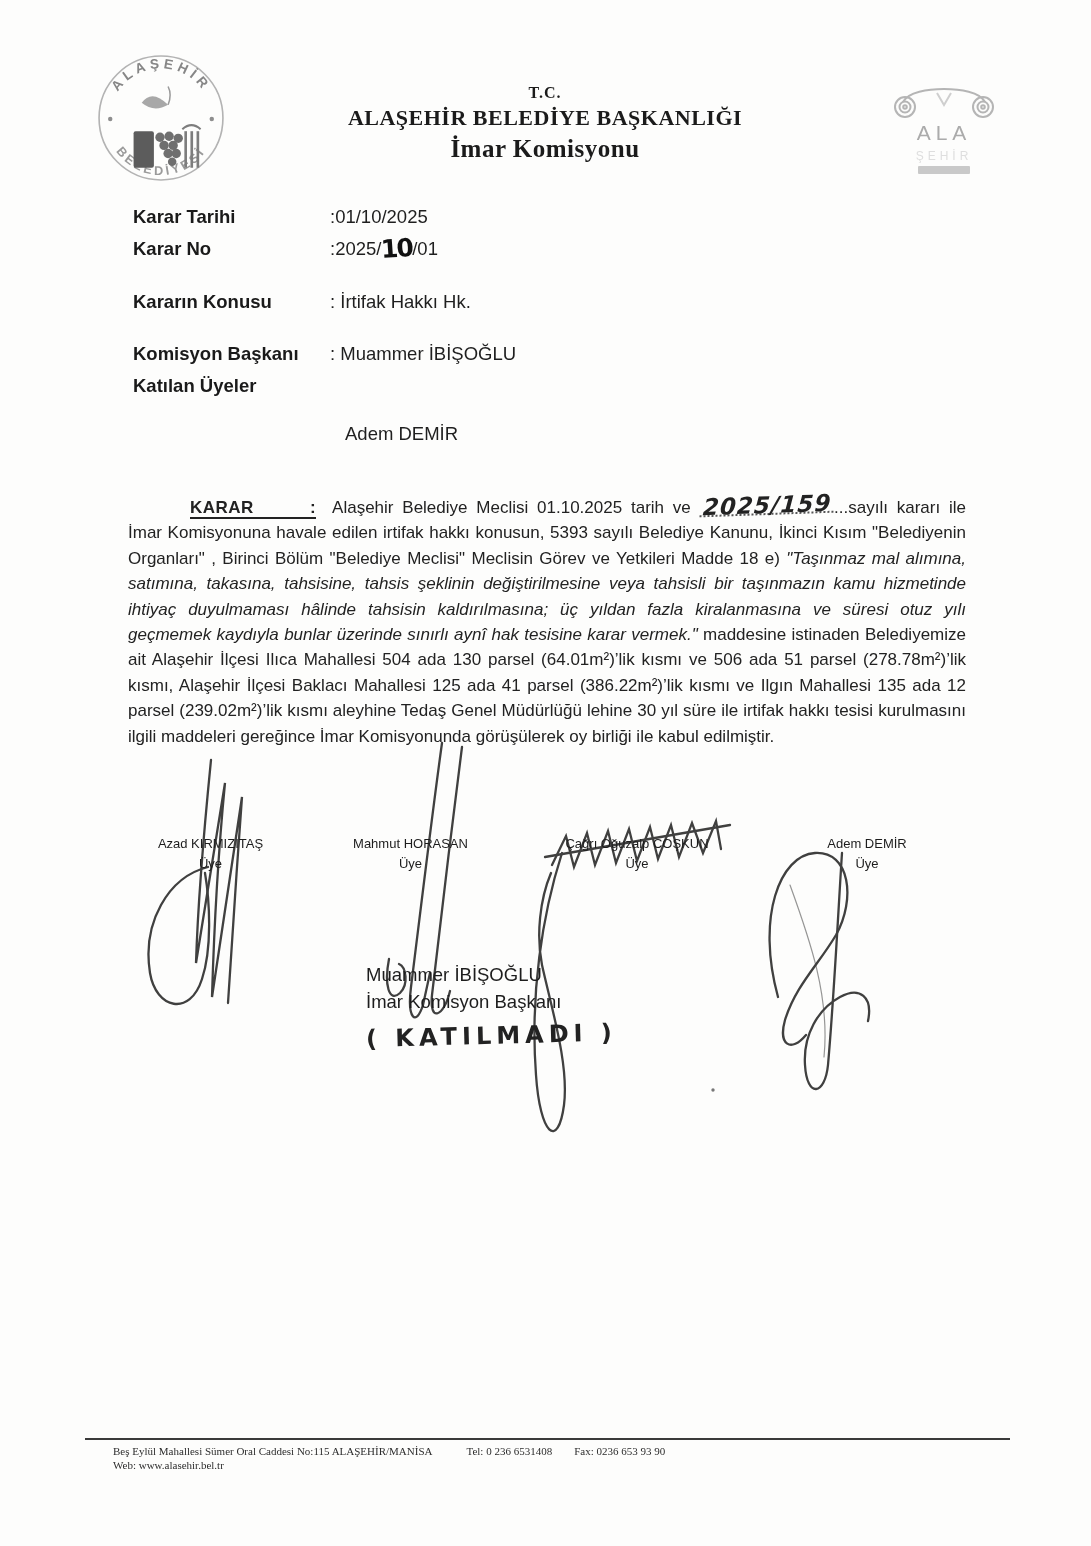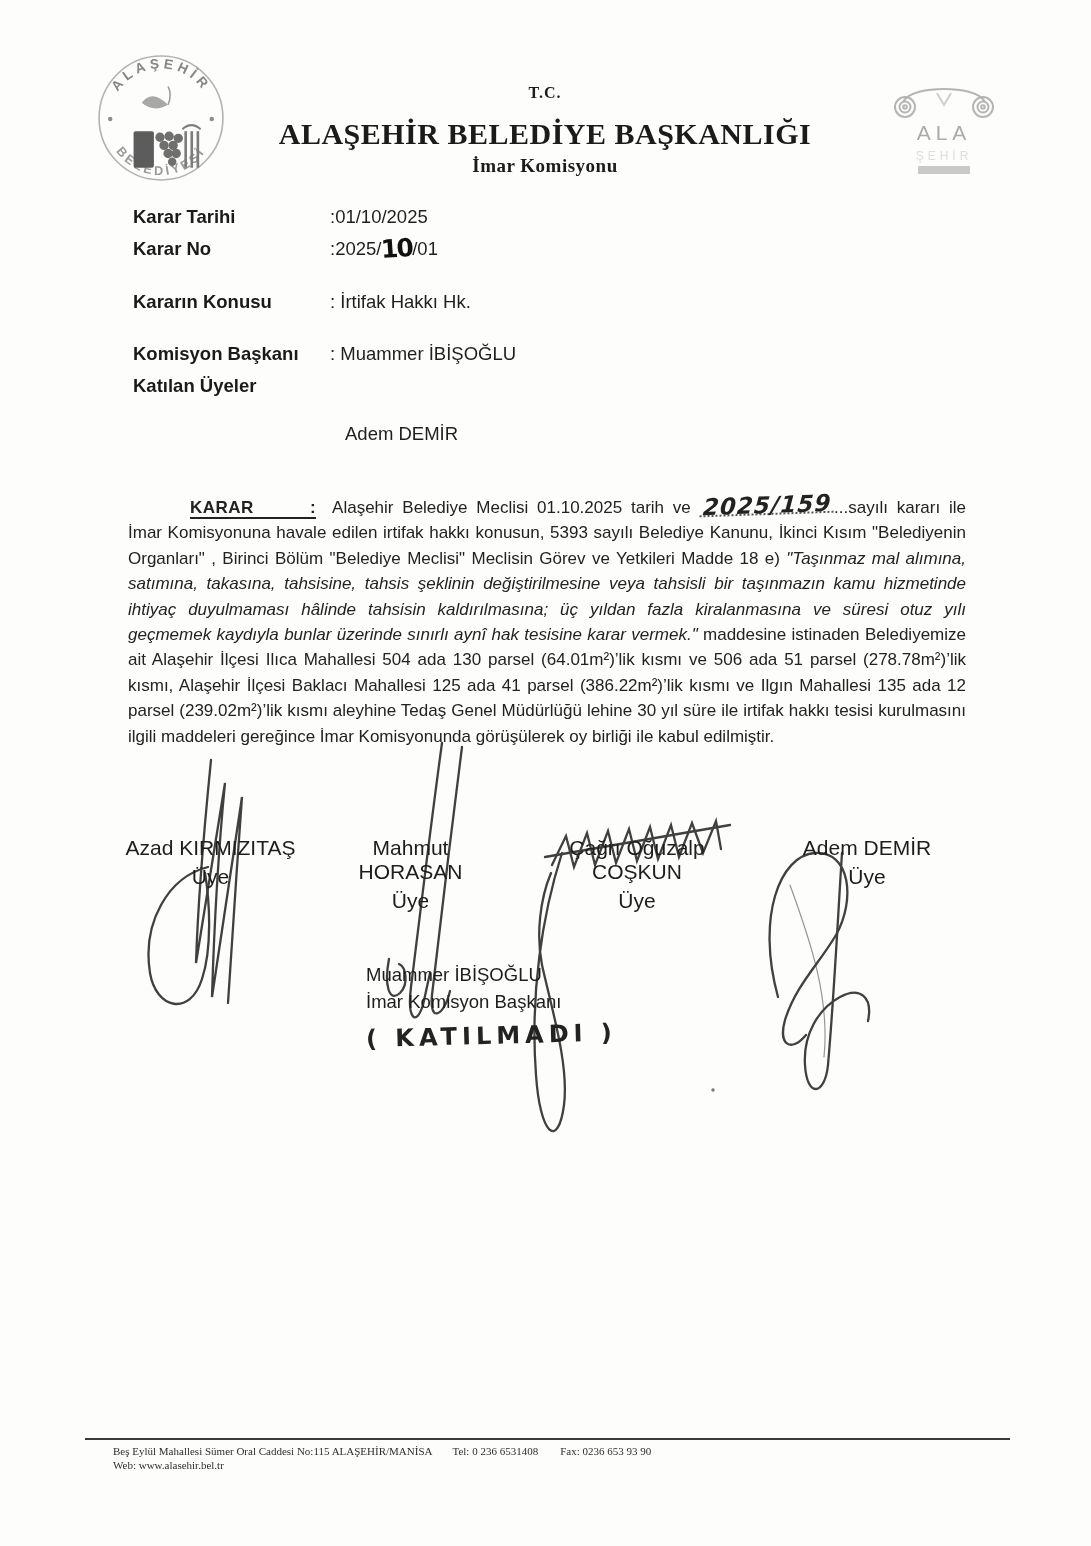--- a/index.html
+++ b/index.html
@@ -7,22 +7,22 @@
     width:1091px;height:1546px;position:relative;
     background:#fdfdfc;color:#1f1f1f;
     font-family:"Liberation Sans",sans-serif;
     overflow:hidden;
   }
   
   .seal{position:absolute;left:95px;top:52px;width:132px;height:132px;}
   .header-text{position:absolute;left:85px;top:84px;width:920px;text-align:center;
     font-family:"Liberation Serif",serif;color:#1b1b1b;}
   .h-tc{font-size:16px;font-weight:700;letter-spacing:1px;}
-  .h-title{font-size:30px;font-weight:700;margin-top:15px;letter-spacing:.5px;}
-  .h-sub{font-size:19px;font-weight:700;margin-top:4px;letter-spacing:.5px;}
+  .h-title{font-size:22px;font-weight:700;margin-top:3px;letter-spacing:.5px;}
+  .h-sub{font-size:25px;font-weight:700;margin-top:4px;letter-spacing:.5px;}
   .right-logo{position:absolute;left:888px;top:82px;width:112px;height:108px;}
   
   .meta-row{position:absolute;left:133px;display:flex;font-size:18.5px;line-height:24px;}
   .meta-label{width:197px;font-weight:700;color:#1a1a1a;}
   .meta-value{white-space:pre;}
   .hand-num{display:inline-block;font-family:"DejaVu Sans",sans-serif;font-weight:700;
     font-size:25px;line-height:18px;transform:rotate(-4deg);position:relative;top:2px;
     letter-spacing:-2px;color:#111;}
   
   .karar-par{position:absolute;left:128px;top:478px;width:838px;
@@ -30,34 +30,34 @@
   .karar-underline{border-bottom:2.2px solid #222;display:inline;}
   .karar-underline b{letter-spacing:.5px;}
   .karar-space{display:inline-block;width:56px;}
   .karar-gap{display:inline-block;width:16px;}
   .seg-italic{font-style:italic;}
   .seg-hand{display:inline-block;font-family:"DejaVu Sans",sans-serif;font-weight:700;
     font-style:italic;font-size:23px;line-height:14px;letter-spacing:1px;
     border-bottom:2px dotted #555;padding:0 3px 1px 3px;transform:rotate(-2deg) skewX(-6deg);
     text-indent:0;}
   
-  .sig-block{position:absolute;text-align:center;font-size:21px;color:#1d1d1d;}
+  .sig-block{position:absolute;text-align:center;font-size:13px;color:#1d1d1d;}
   .sig-role{margin-top:5px;}
   .sig-overlay{position:absolute;left:90px;top:735px;width:830px;height:460px;pointer-events:none;}
   .chairman{position:absolute;left:366px;top:964px;width:310px;text-align:left;
     font-size:18.5px;color:#1d1d1d;}
   .chair-title{margin-top:5px;}
   .chair-note{margin-top:8px;font-family:"DejaVu Sans",sans-serif;font-size:24px;
     letter-spacing:5px;font-weight:600;color:#222;transform:rotate(-1.5deg);}
   
   .footer{position:absolute;left:85px;top:1438px;width:925px;
     border-top:2.5px solid #3a3a3a;padding-top:5px;
     font-family:"Liberation Serif",serif;font-size:11px;color:#2d2d2d;}
   .footer-line1{display:flex;padding-left:28px;}
-  .footer-tel{margin-left:20px;}
+  .footer-tel{margin-left:34px;}
   .footer-fax{margin-left:22px;}
   .footer-line2{padding-left:28px;margin-top:2px;}
 </style>
 </head>
 <body>
 
 <svg class="seal" viewBox="0 0 130 130">
   <circle cx="65" cy="65" r="61" fill="none" stroke="#b3b3b3" stroke-width="1.6"></circle>
   <defs>
     <path id="arcTop" d="M 16,76 A 50,50 0 1 1 114,76"></path>

